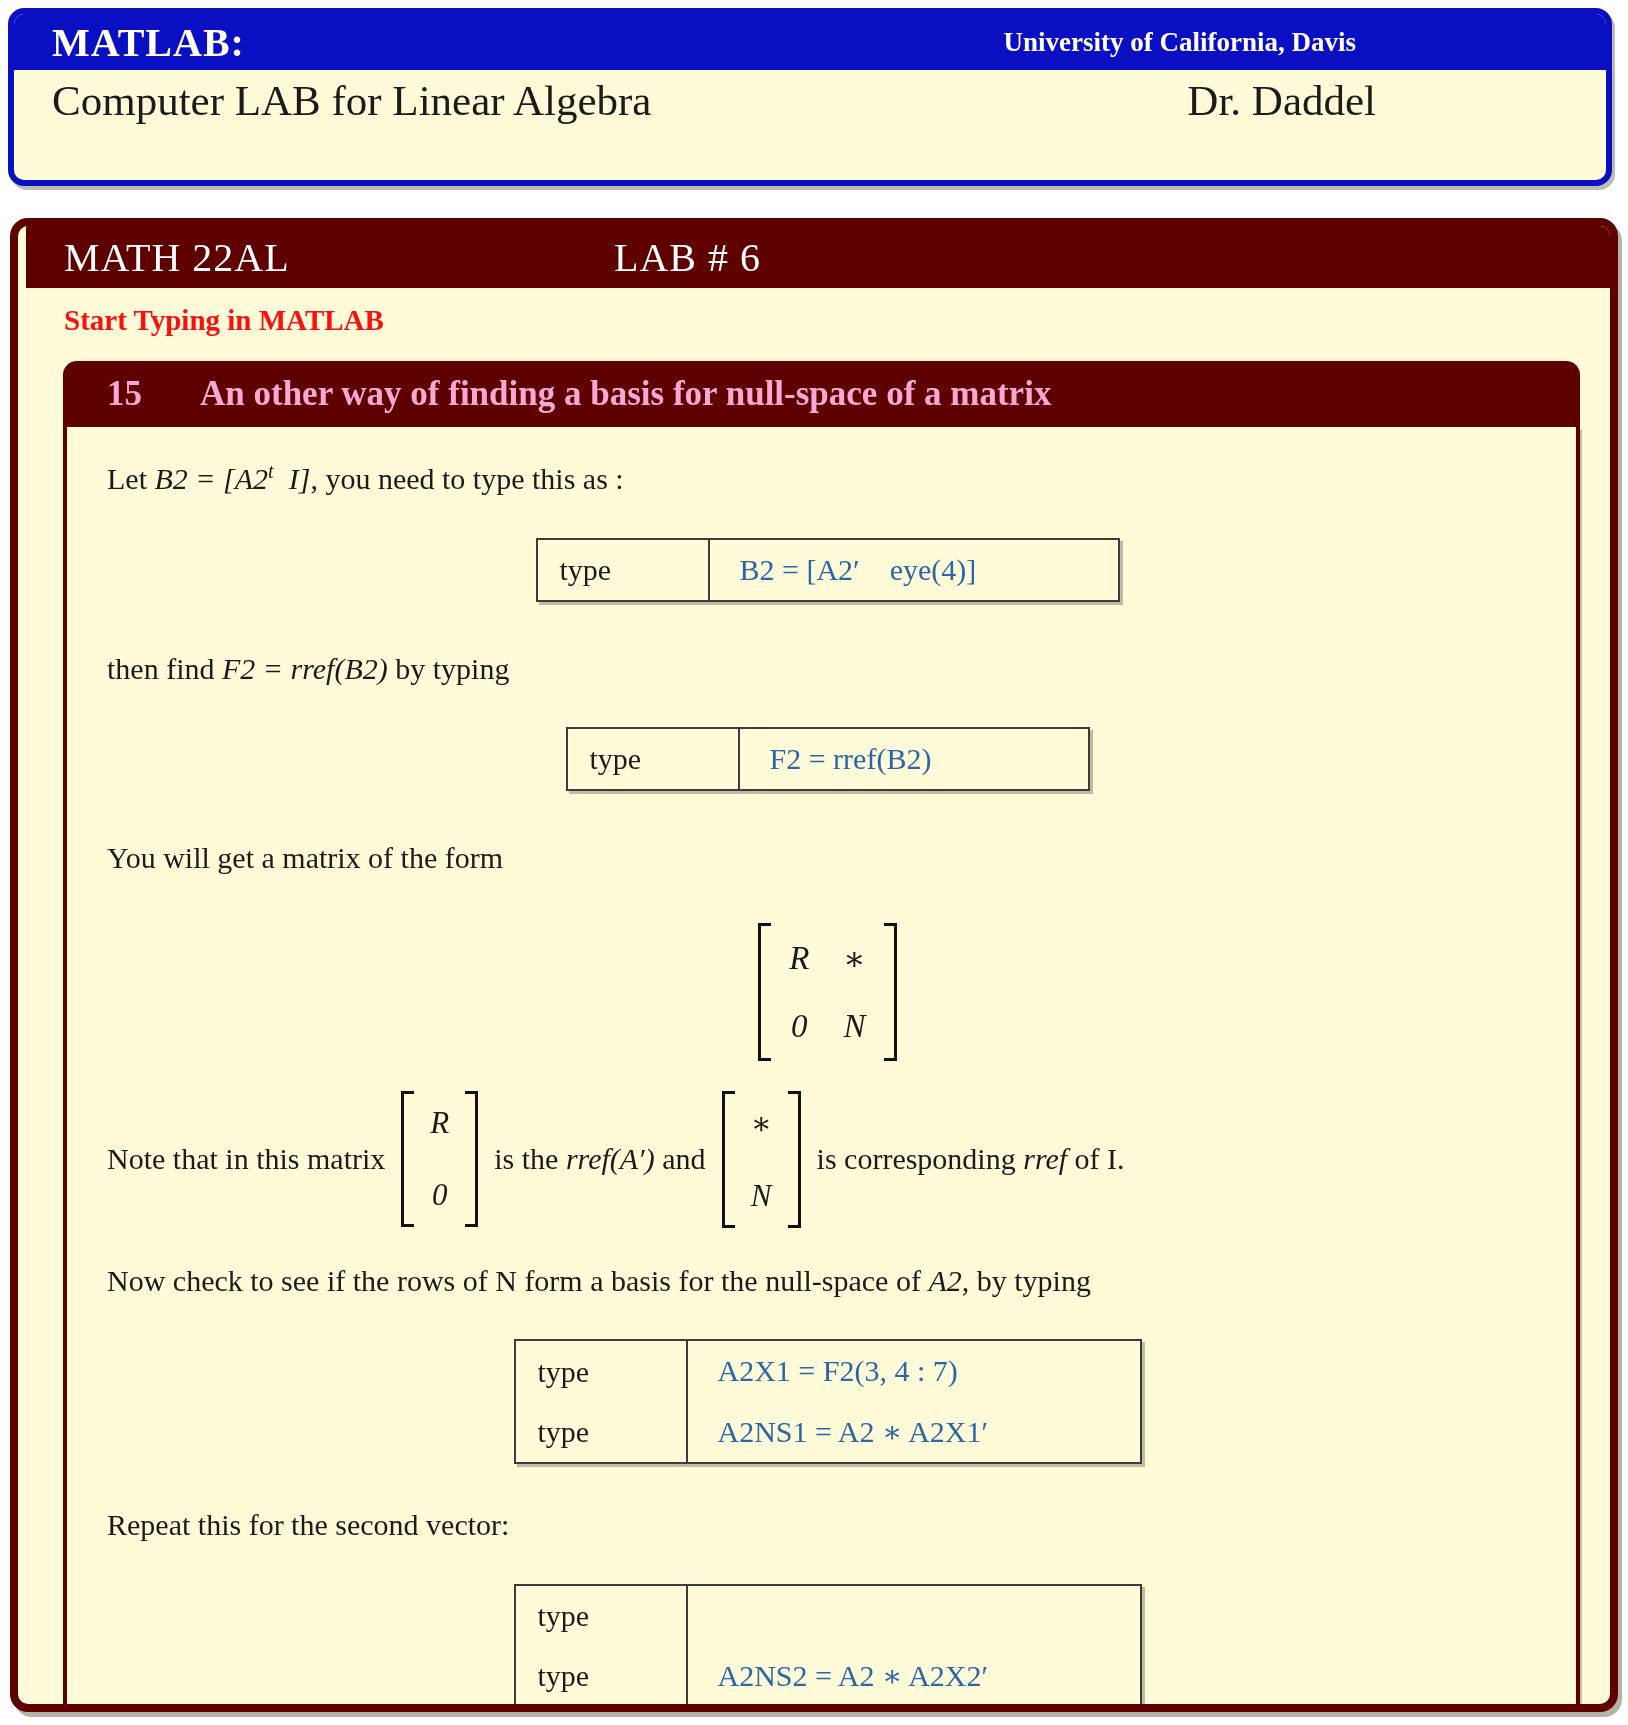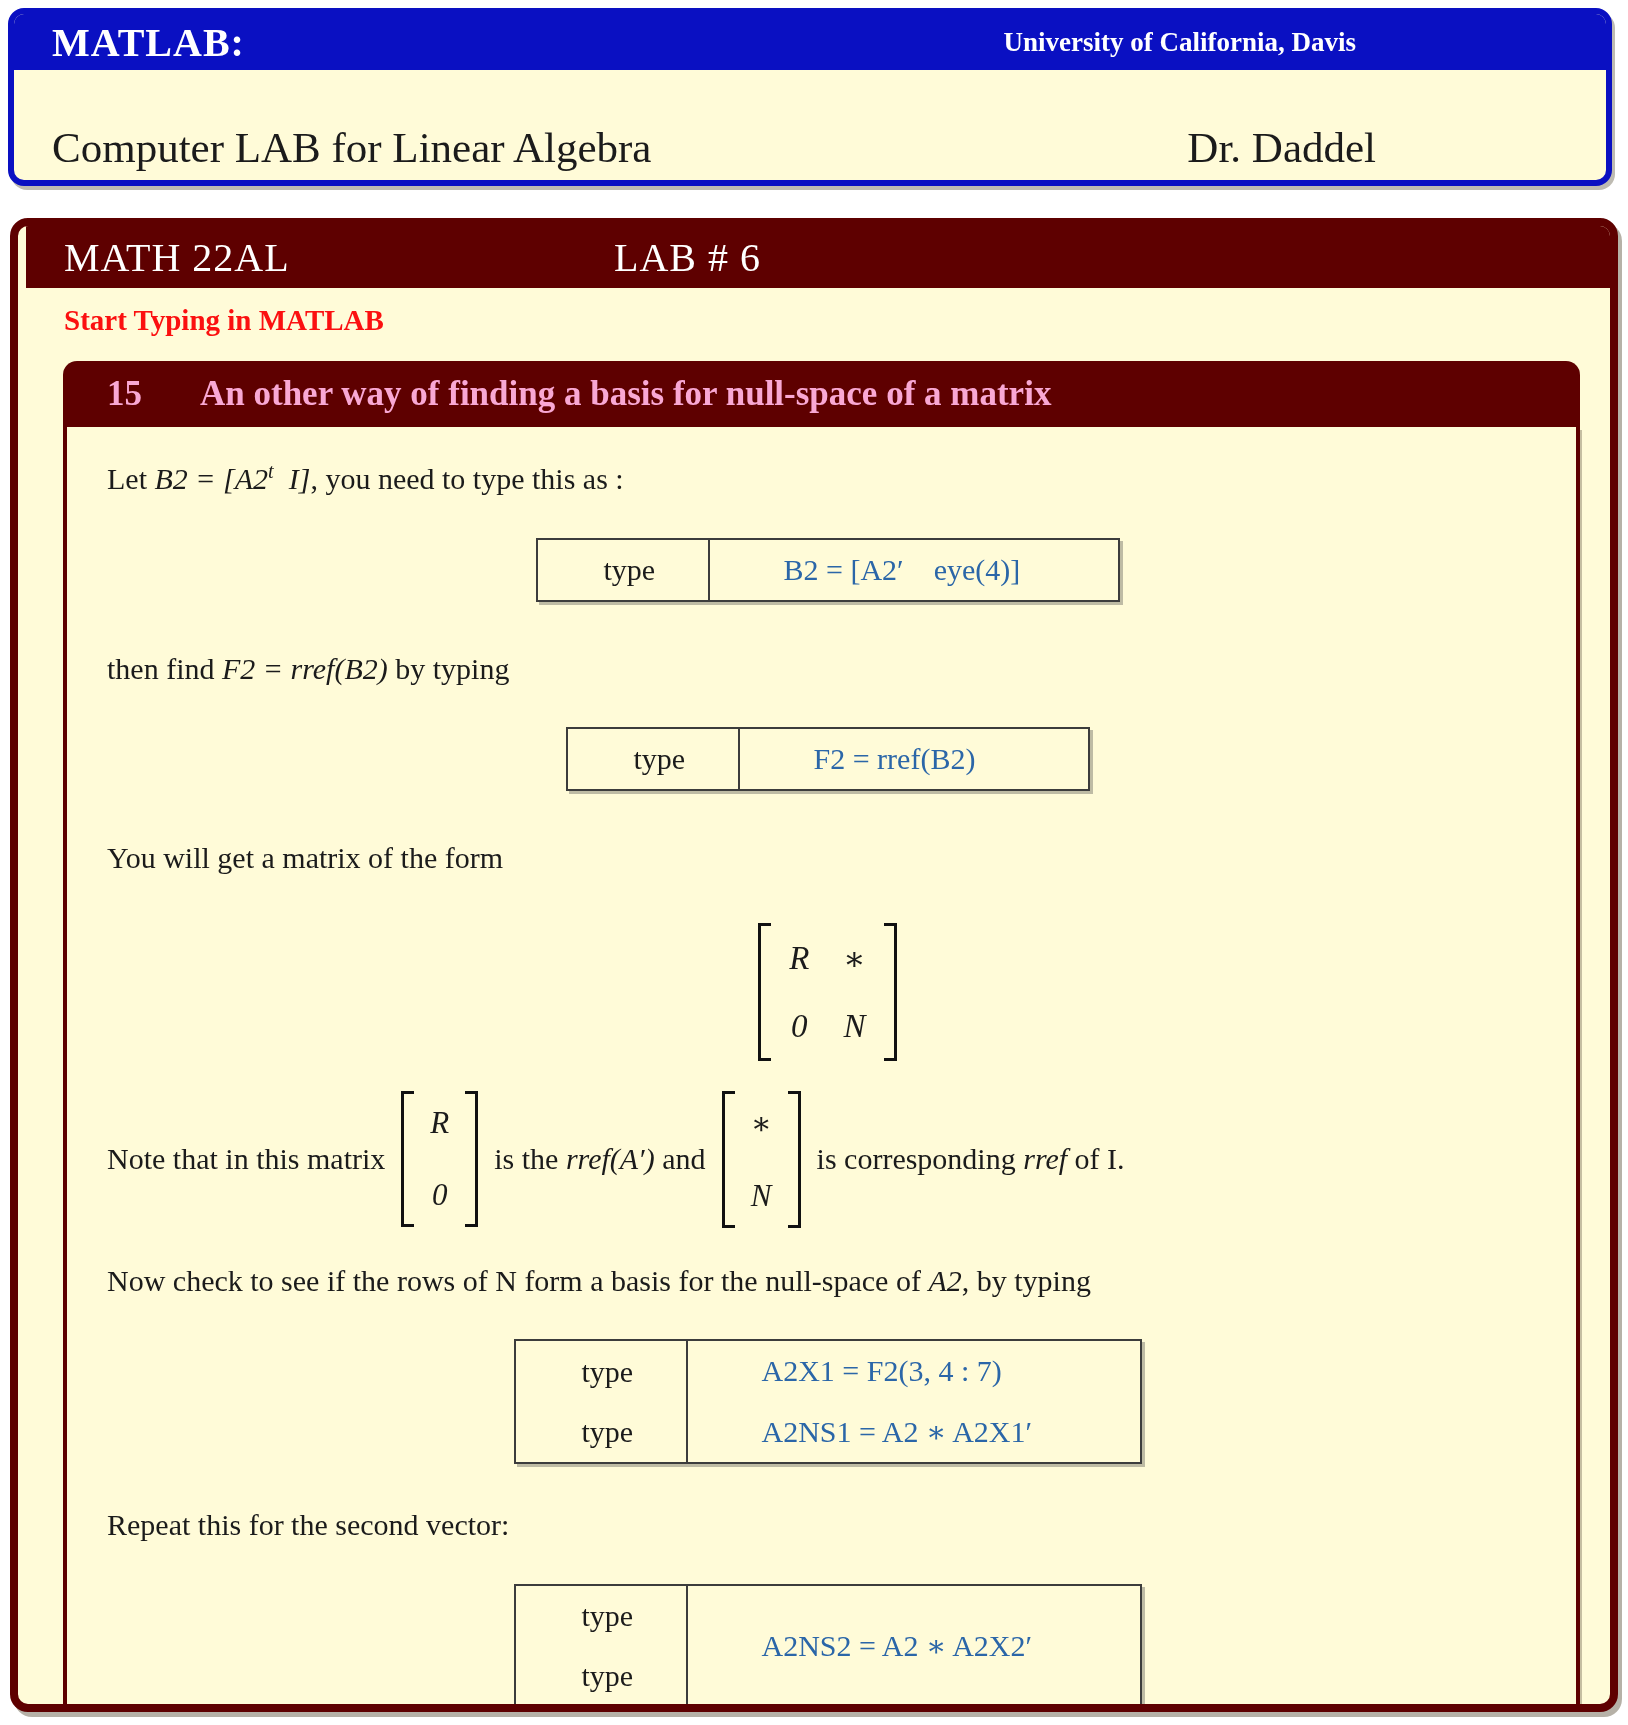--- a/index.html
+++ b/index.html
@@ -22,21 +22,21 @@
     background:var(--cream);overflow:hidden;
     box-shadow:3px 4px 0 rgba(110,105,85,.45);
   }
   .header-band{
     height:56px;background:var(--blue);color:#fff;
     display:flex;align-items:center;padding:0 38px;font-weight:bold;
   }
   .app-title{font-size:40px;letter-spacing:1px;}
   .university{margin-left:auto;margin-right:212px;font-size:27px;}
   .header-row2{
-    height:116px;display:flex;align-items:flex-end;padding:6px 38px 14px 38px;
+    height:116px;display:flex;align-items:flex-start;padding:6px 38px 14px 38px;
   }
   .course-title{font-size:43px;}
   .instructor{margin-left:auto;margin-right:192px;font-size:43px;}
   
   .lab-card{
     position:absolute;left:10px;top:218px;width:1608px;height:1494px;
     border:8px solid var(--maroon);border-radius:18px;
     background:var(--cream);overflow:hidden;
     box-shadow:4px 5px 0 rgba(110,100,80,.5);
     padding-left:8px;
@@ -70,23 +70,22 @@
   .para{line-height:1.25;}
   .m{font-style:italic;white-space:pre;}
   sup.t{font-size:0.68em;vertical-align:super;font-style:italic;}
   
   .typebox{
     border:2px solid #3c3c3c;display:grid;grid-template-columns:172px 1fr;
     margin:40px auto 0;background:transparent;
     box-shadow:3px 3px 0 rgba(70,70,70,.35);
   }
   .typebox .labels,.typebox .codes{
-    display:flex;flex-direction:column;justify-content:center;gap:26px;
+    display:flex;flex-direction:column;justify-content:flex-end;gap:26px;
     padding:13px 0;
-    margin-left:44px;
   }
   .typebox .labels{border-right:2px solid #3c3c3c;padding-left:22px;}
   .typebox .codes{padding-left:30px;padding-right:26px;}
   .typebox .lbl{font-size:30px;color:var(--ink);}
   .typebox .code{font-size:30px;color:var(--mathblue);white-space:pre;}
   .w1{width:584px;} .w2{width:524px;} .w3{width:628px;}
   
   .matrix-wrap{margin-top:46px;display:flex;justify-content:center;}
   .bmatrix{display:inline-flex;align-items:stretch;}
   .brk{width:13px;border:3px solid #111;}

